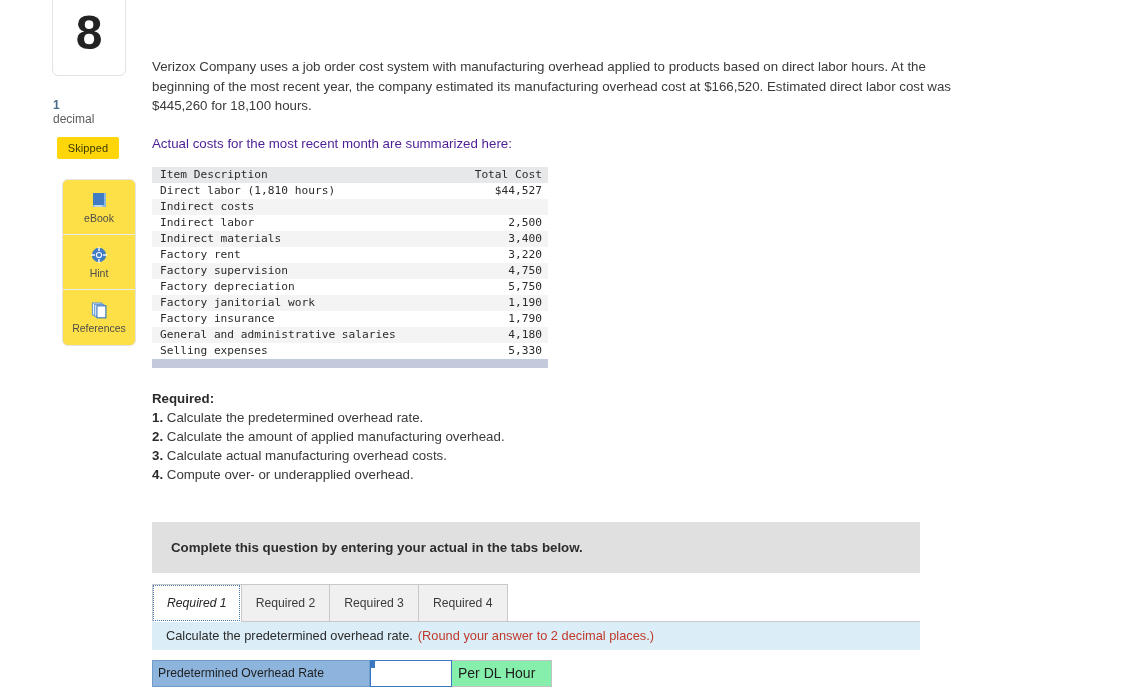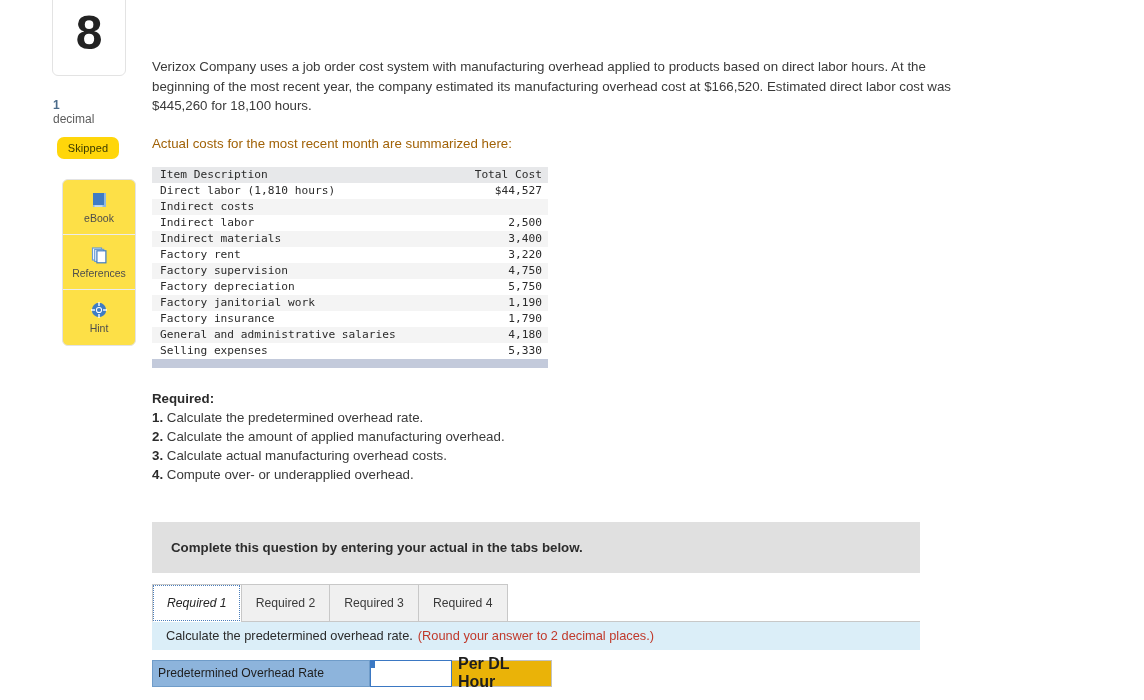--- a/index.html
+++ b/index.html
@@ -26,21 +26,21 @@
     font-size: 48px; font-weight: 700; color: #232323;
     font-family: "Liberation Sans", sans-serif; line-height: 1;
   }
 
   .points-wrap { margin-top: 22px; padding-left: 1px; }
   .points-val { font-size: 12px; color: #4a6b8a; font-weight: 700; line-height: 14px; }
   .points-lbl { font-size: 12px; color: #5c5c5c; line-height: 15px; }
 
   .skipped-badge {
     margin-top: 10px; margin-left: 5px;
-    width: 62px; height: 22px; border-radius: 7px;
+    width: 62px; height: 22px; border-radius: 2px;
     background: #ffd60a; color: #3b3b00;
     font-size: 11px; display: flex; align-items: center; justify-content: center;
     letter-spacing: .1px;
   }
 
   .tools {
     margin-top: 20px; width: 74px;
     border: 1px solid #e3e3e3; border-radius: 6px; background: #fde047;
     overflow: hidden;
     margin-left: 10px;
@@ -54,21 +54,21 @@
   .tool-lbl { font-size: 10.5px; color: #4d4d4d; }
   .tool svg { display: block; }
 
   
   .main { position: absolute; left: 152px; top: 0; width: 992px; }
 
   .para {
     font-size: 13.3px; line-height: 19.5px; color: #3a3a3a;
     width: 832px; margin-top: 57px;
   }
-  .para2 { font-size: 13.3px; line-height: 19px; color: #a16207; margin-top: 18px; }
+  .para2 { font-size: 13.3px; line-height: 19px; color: #4c1d95; margin-top: 18px; }
 
   
   .cost-table {
     margin-top: 14px; width: 396px;
     font-family: "DejaVu Sans Mono", "Liberation Mono", monospace;
     font-size: 11.2px; color: #2b2b2b;
     border-collapse: collapse;
   }
   .cost-table td { padding: 1px 0 1px 0; height: 14px; line-height: 14px; white-space: pre; }
   .cost-table td.c1 { padding-left: 8px; }
@@ -132,23 +132,23 @@
     border: 1px solid #3b78c3; background: #ffffff;
     font-size: 12.2px; color: #1e1e1e; padding: 0 4px;
     font-family: "Liberation Sans", sans-serif; outline: none;
   }
   .ans-marker {
     position: absolute; left: 1px; top: 1px; width: 4px; height: 7px;
     background: #3b78c3;
   }
   .ans-unit {
     width: 100px; border: 1px solid #c2c2c2; border-left: none;
-    background: #eab308;
+    background: #86efac;
     display: flex; align-items: center; padding-left: 6px;
-    font-size: 16px; color: #1e1e1e; font-weight: bold;
+    font-size: 14px; color: #1e1e1e;
   }
 </style>
 </head>
 <body>
 
 <div class="page">
 
   <div class="rail">
 
     <div class="qnum-box">
@@ -167,48 +167,48 @@
       <div class="tool">
         <span>
           <svg width="18" height="18" viewBox="0 0 18 18">
             <rect x="3" y="2" width="11" height="12" fill="#3f7cc4"></rect>
             <rect x="3" y="14" width="11" height="2" fill="#8fb8e0"></rect>
             <rect x="14" y="2" width="2" height="14" fill="#8fb8e0"></rect>
             <rect x="4.5" y="14.6" width="8" height="0.9" fill="#ffffff"></rect>
           </svg>
         </span>
         <span class="tool-lbl">eBook</span>
-      </div>
-
-      <div class="tool">
-        <span>
-          <svg width="18" height="18" viewBox="0 0 18 18">
-            <rect x="2.5" y="2" width="9" height="12" fill="#ffffff" stroke="#6a9cd4" stroke-width="1.2"></rect>
-            <rect x="4.7" y="3.4" width="9" height="12" fill="#ffffff" stroke="#6a9cd4" stroke-width="1.2"></rect>
-            <rect x="6.9" y="4.8" width="9" height="12" fill="#ffffff" stroke="#3f7cc4" stroke-width="1.2"></rect>
-          </svg>
-        </span>
-        <span class="tool-lbl">References</span>
       </div>
 
       <div class="tool">
         <span>
           <svg width="18" height="18" viewBox="0 0 18 18">
             <circle cx="9" cy="9" r="7.2" fill="#3f7cc4"></circle>
             <circle cx="9" cy="9" r="3.1" fill="#ffffff"></circle>
             <rect x="8.3" y="1" width="1.4" height="4" fill="#ffffff"></rect>
             <rect x="8.3" y="13" width="1.4" height="4" fill="#ffffff"></rect>
             <rect x="1" y="8.3" width="4" height="1.4" fill="#ffffff"></rect>
             <rect x="13" y="8.3" width="4" height="1.4" fill="#ffffff"></rect>
             <circle cx="9" cy="9" r="2.1" fill="#3f7cc4"></circle>
           </svg>
         </span>
         <span class="tool-lbl">Hint</span>
       </div>
 
+      <div class="tool">
+        <span>
+          <svg width="18" height="18" viewBox="0 0 18 18">
+            <rect x="2.5" y="2" width="9" height="12" fill="#ffffff" stroke="#6a9cd4" stroke-width="1.2"></rect>
+            <rect x="4.7" y="3.4" width="9" height="12" fill="#ffffff" stroke="#6a9cd4" stroke-width="1.2"></rect>
+            <rect x="6.9" y="4.8" width="9" height="12" fill="#ffffff" stroke="#3f7cc4" stroke-width="1.2"></rect>
+          </svg>
+        </span>
+        <span class="tool-lbl">References</span>
+      </div>
+
     </div>
   </div>
 
   <div class="main">
 
     <div class="para">Verizox Company uses a job order cost system with manufacturing overhead applied to products based on direct labor hours. At the beginning of the most recent year, the company estimated its manufacturing overhead cost at $166,520. Estimated direct labor cost was $445,260 for 18,100 hours.</div>
     <div class="para2">Actual costs for the most recent month are summarized here:</div>
 
     <table class="cost-table">
       <tbody>

